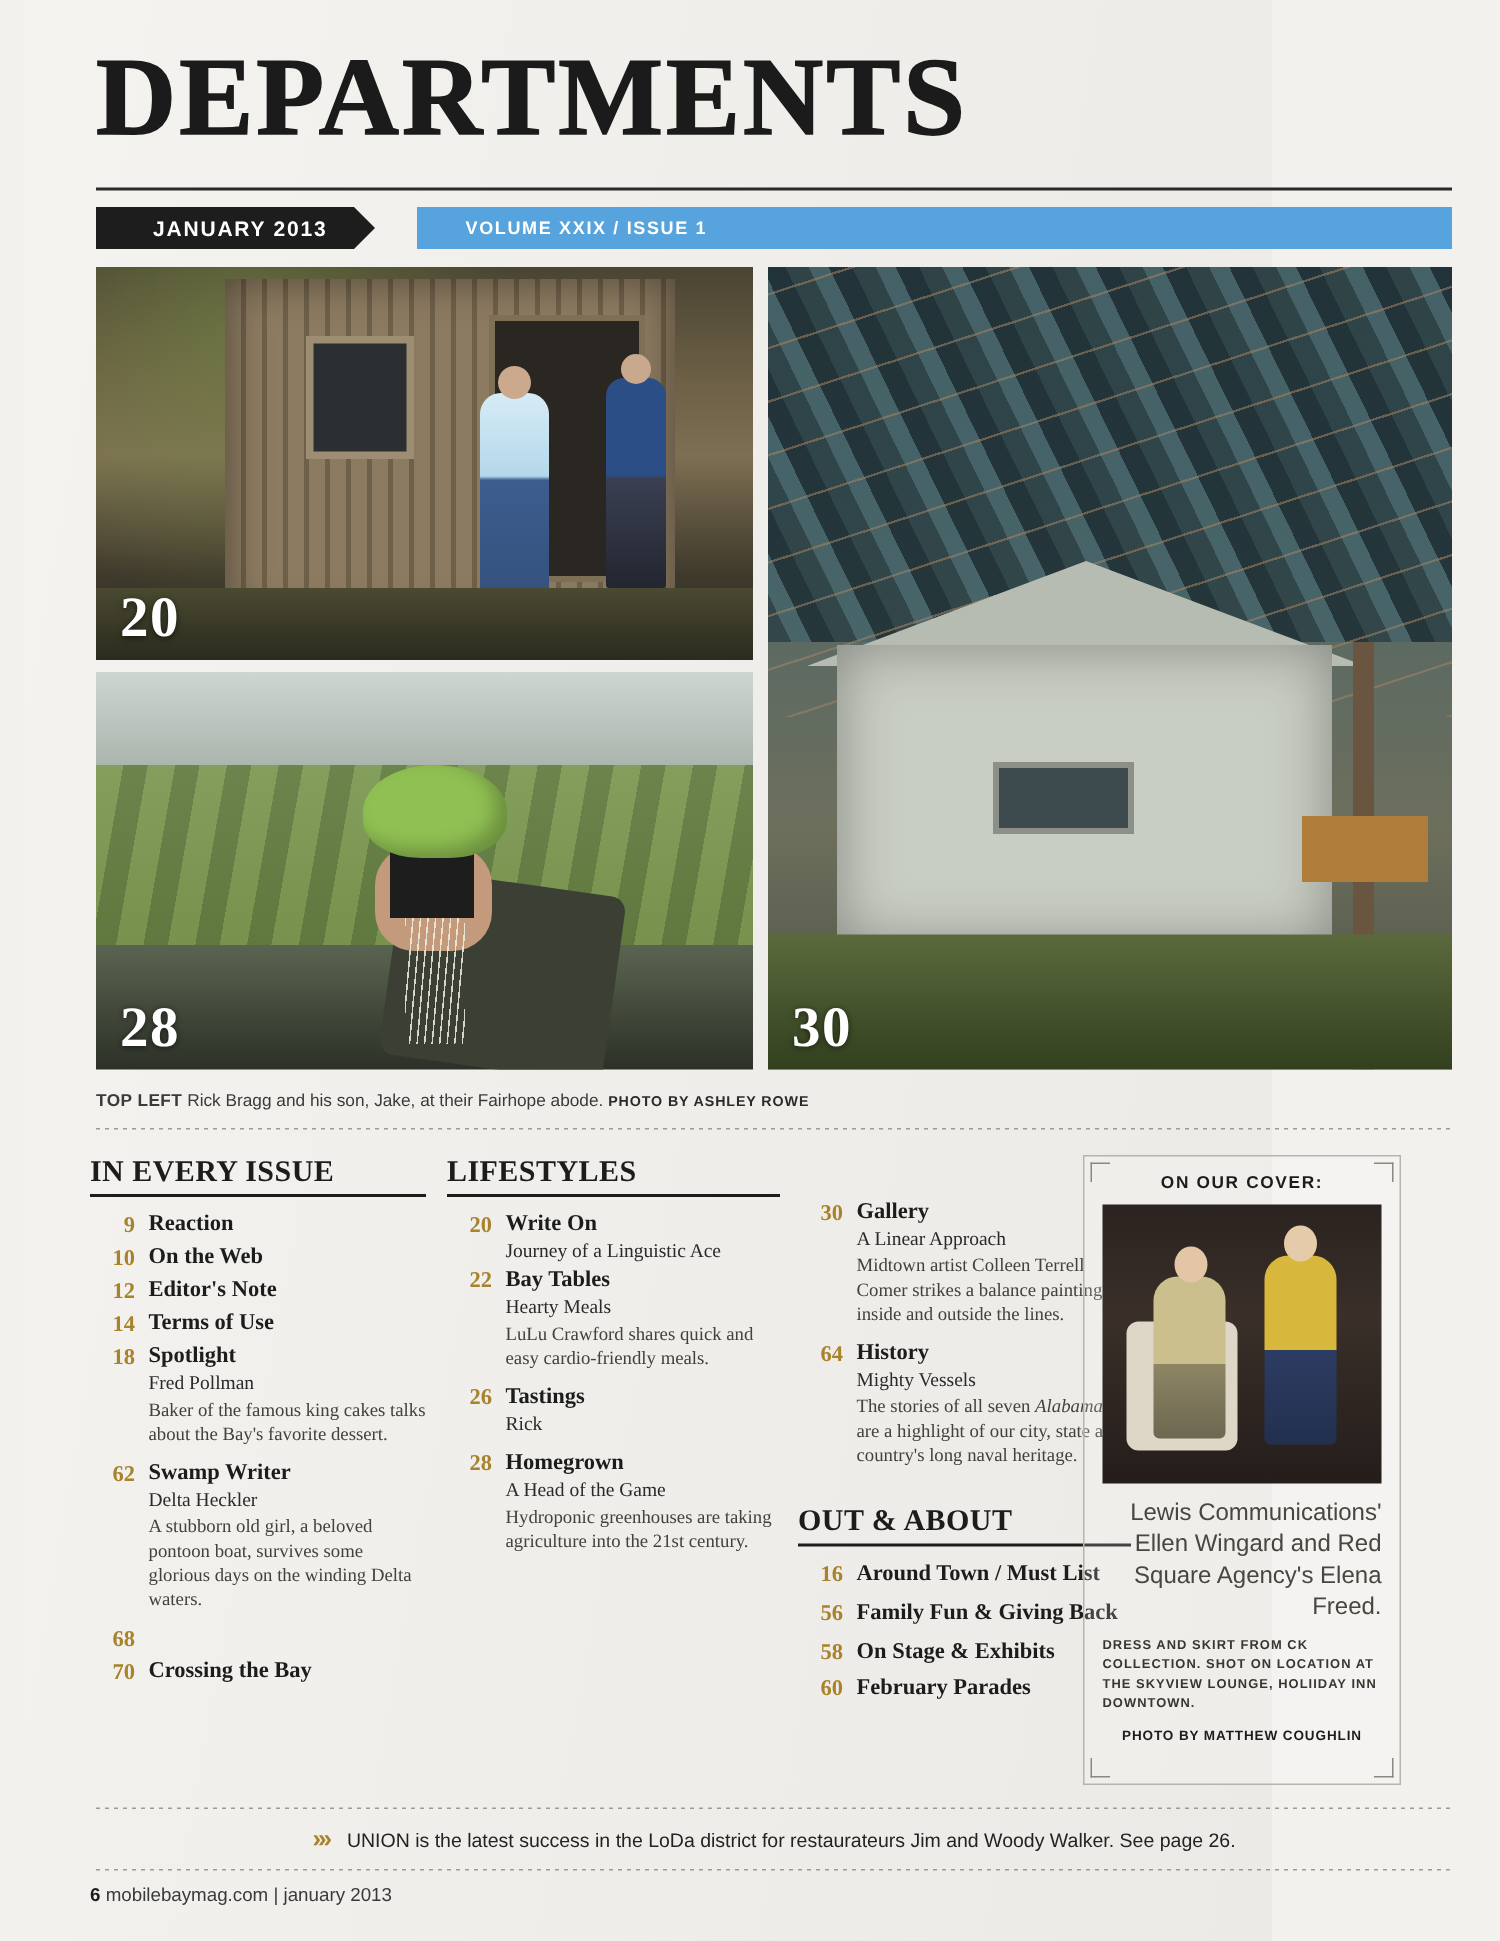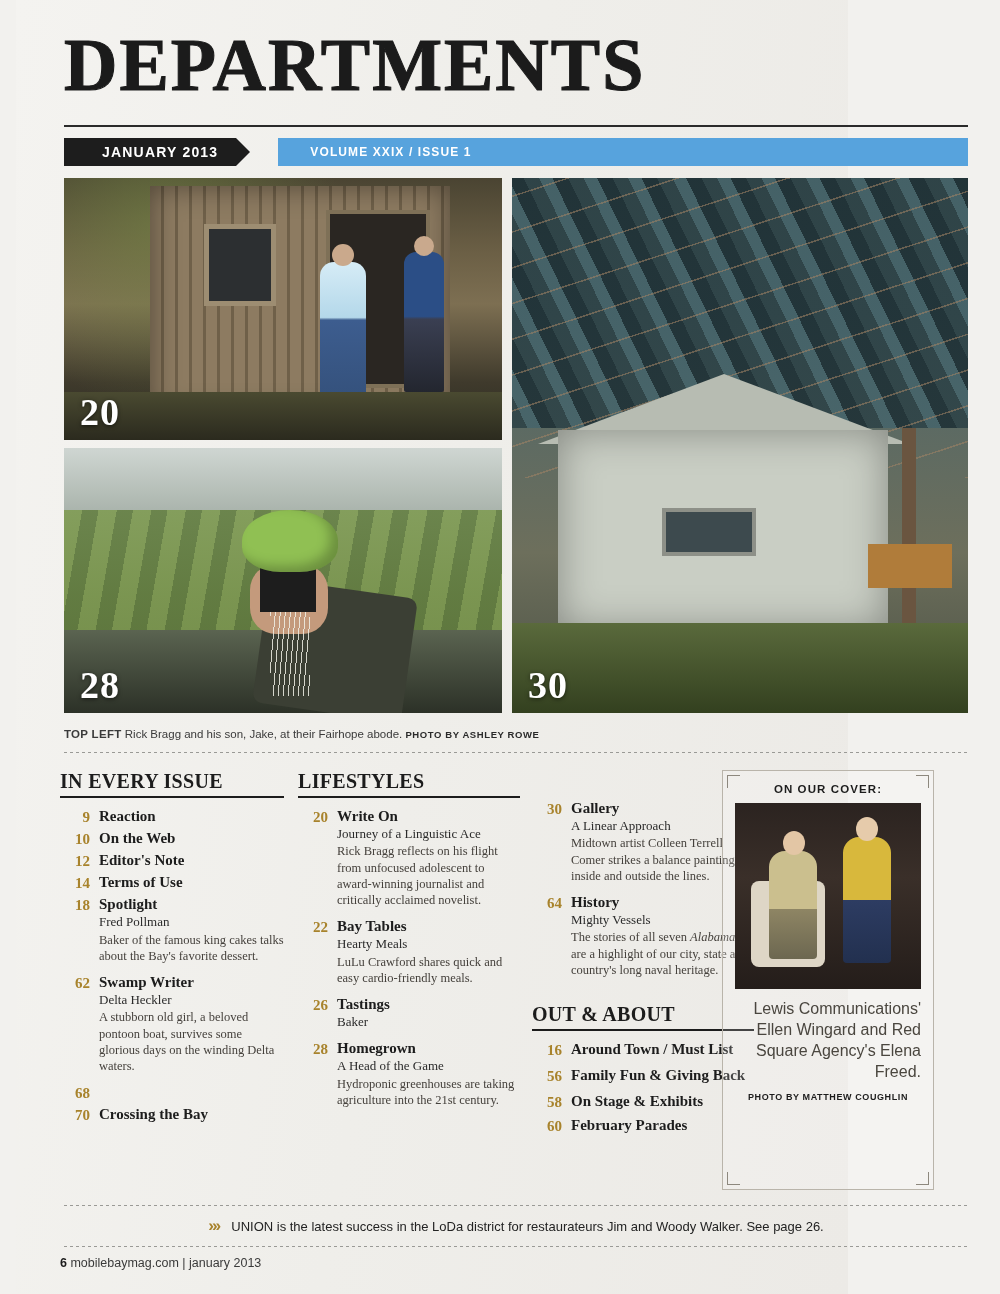--- a/index.html
+++ b/index.html
@@ -321,36 +321,35 @@
     </div>
 
     <div class="col" id="colB">
       <div class="sec-head">LIFESTYLES</div>
 
       <div class="entry">
         <div class="pg">20</div>
         <div class="etxt">
           <div class="ttl">Write On</div>
           <div class="sub">Journey of a Linguistic Ace</div>
-          <div class="desc">Rick Bragg reflects on his flight from unfocused adolescent to award-winning journalist and critically acclaimed novelist.</div>
         </div>
       </div>
       <div class="entry">
         <div class="pg">22</div>
         <div class="etxt">
           <div class="ttl">Bay Tables</div>
           <div class="sub">Hearty Meals</div>
           <div class="desc">LuLu Crawford shares quick and easy cardio-friendly meals.</div>
         </div>
       </div>
       <div class="entry">
         <div class="pg">26</div>
         <div class="etxt">
           <div class="ttl">Tastings</div>
-          <div class="sub">Baker</div>
+          <div class="sub">Rick</div>
           <div class="gap"></div>
         </div>
       </div>
       <div class="entry">
         <div class="pg">28</div>
         <div class="etxt">
           <div class="ttl">Homegrown</div>
           <div class="sub">A Head of the Game</div>
           <div class="desc">Hydroponic greenhouses are taking agriculture into the 21st century.</div>
         </div>
@@ -409,20 +408,21 @@
     <span class="corner c2"></span>
     <span class="corner c3"></span>
     <span class="corner c4"></span>
     <div class="cover-title">ON OUR COVER:</div>
     <div class="cover-photo">
       <div class="chair"></div>
       <div class="w1"></div>
       <div class="w2"></div>
     </div>
     <div class="cover-cap">Lewis Communications' Ellen Wingard and Red Square Agency's Elena Freed.</div>
+    <div class="cover-meta">DRESS AND SKIRT FROM CK COLLECTION. SHOT ON LOCATION AT THE SKYVIEW LOUNGE, HOLIIDAY INN DOWNTOWN.</div>
     <div class="cover-credit">PHOTO BY MATTHEW COUGHLIN</div>
   </div>
 
   <div class="foot-rule-top"></div>
   <div class="footnote">
     <span class="chev">›››</span>
     <span>UNION is the latest success in the LoDa district for restaurateurs Jim and Woody Walker. See page 26.</span>
   </div>
   <div class="foot-rule-bot"></div>
   <div class="folio">

